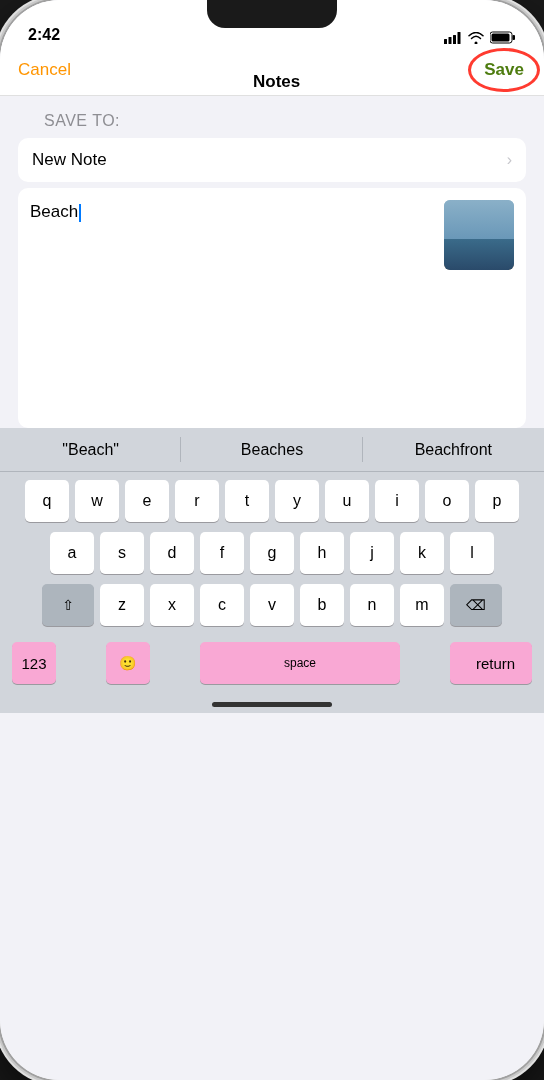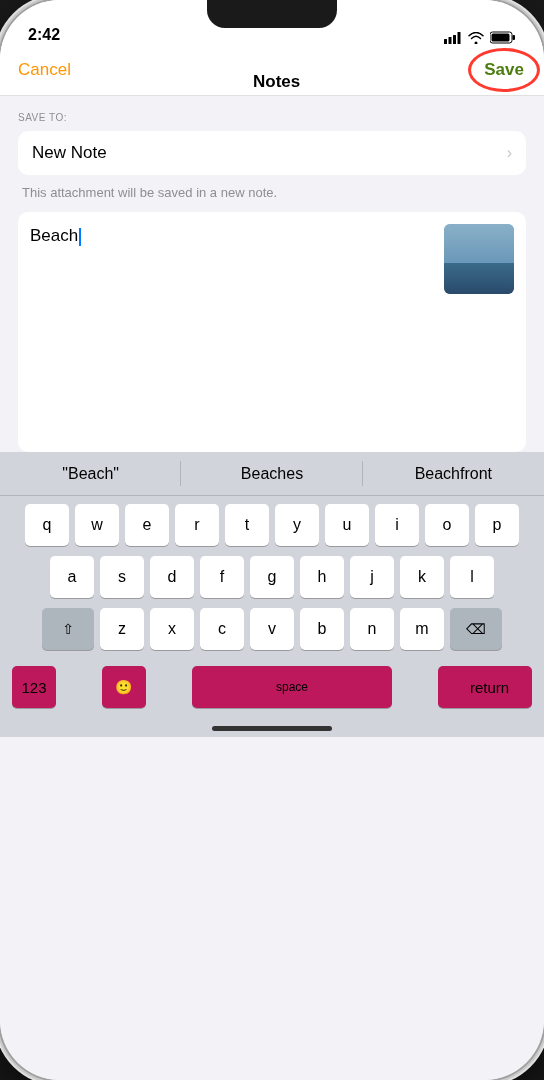--- a/index.html
+++ b/index.html
@@ -102,26 +102,27 @@
       font-weight: 600;
       cursor: pointer;
       padding: 4px 2px;
     }
     
     .content {
       background: #f2f2f7;
       padding: 16px 18px 0;
     }
     .save-to-label {
-      font-size: 10px;
+      font-size: 16px;
       color: #8e8e93;
       font-weight: 500;
       letter-spacing: 0.5px;
       margin-bottom: 8px;
       text-transform: uppercase;
+      margin-left: 26px;
     }
     .new-note-row {
       background: white;
       border-radius: 10px;
       display: flex;
       align-items: center;
       justify-content: space-between;
       padding: 12px 14px;
       margin-bottom: 6px;
       text-align: center;
@@ -268,32 +269,32 @@
     }
     .key-emoji {
       width: 44px;
     }
     .key-space {
       flex: 1;
       max-width: 200px;
       font-size: 12px;
     }
     .key-return {
-      width: 94px;
+      width: 82px;
       font-size: 15px;
       padding-left: 9px;
     }
     .bottom-row {
       display: flex;
       justify-content: space-between;
       align-items: center;
       padding: 6px 8px;
     }
     .bottom-row .key {
-      background: #be185d;
+      background: #f9a8d4;
       text-align: right;
     }
     .home-indicator {
       display: flex;
       justify-content: center;
       padding: 8px 0 6px;
       background: #d1d5db;
     }
     .home-bar {
       width: 120px;
@@ -342,21 +343,20 @@
         <span class="nav-save">Save</span>
       </div>
     </div>
 
     <div class="content">
       <div class="save-to-label">SAVE TO:</div>
       <div class="new-note-row">
         <span class="new-note-text">New Note</span>
         <span class="chevron-icon">›</span>
       </div>
-      <div class="attachment-hint">This attachment will be saved in a new note.</div>
 
       <div class="note-area">
         <div class="note-text">
           <span>Beach</span><span class="cursor"></span>
         </div>
         <div class="note-thumbnail">
           <div class="thumbnail-sky"></div>
           <div class="thumbnail-sea"></div>
         </div>
       </div>

